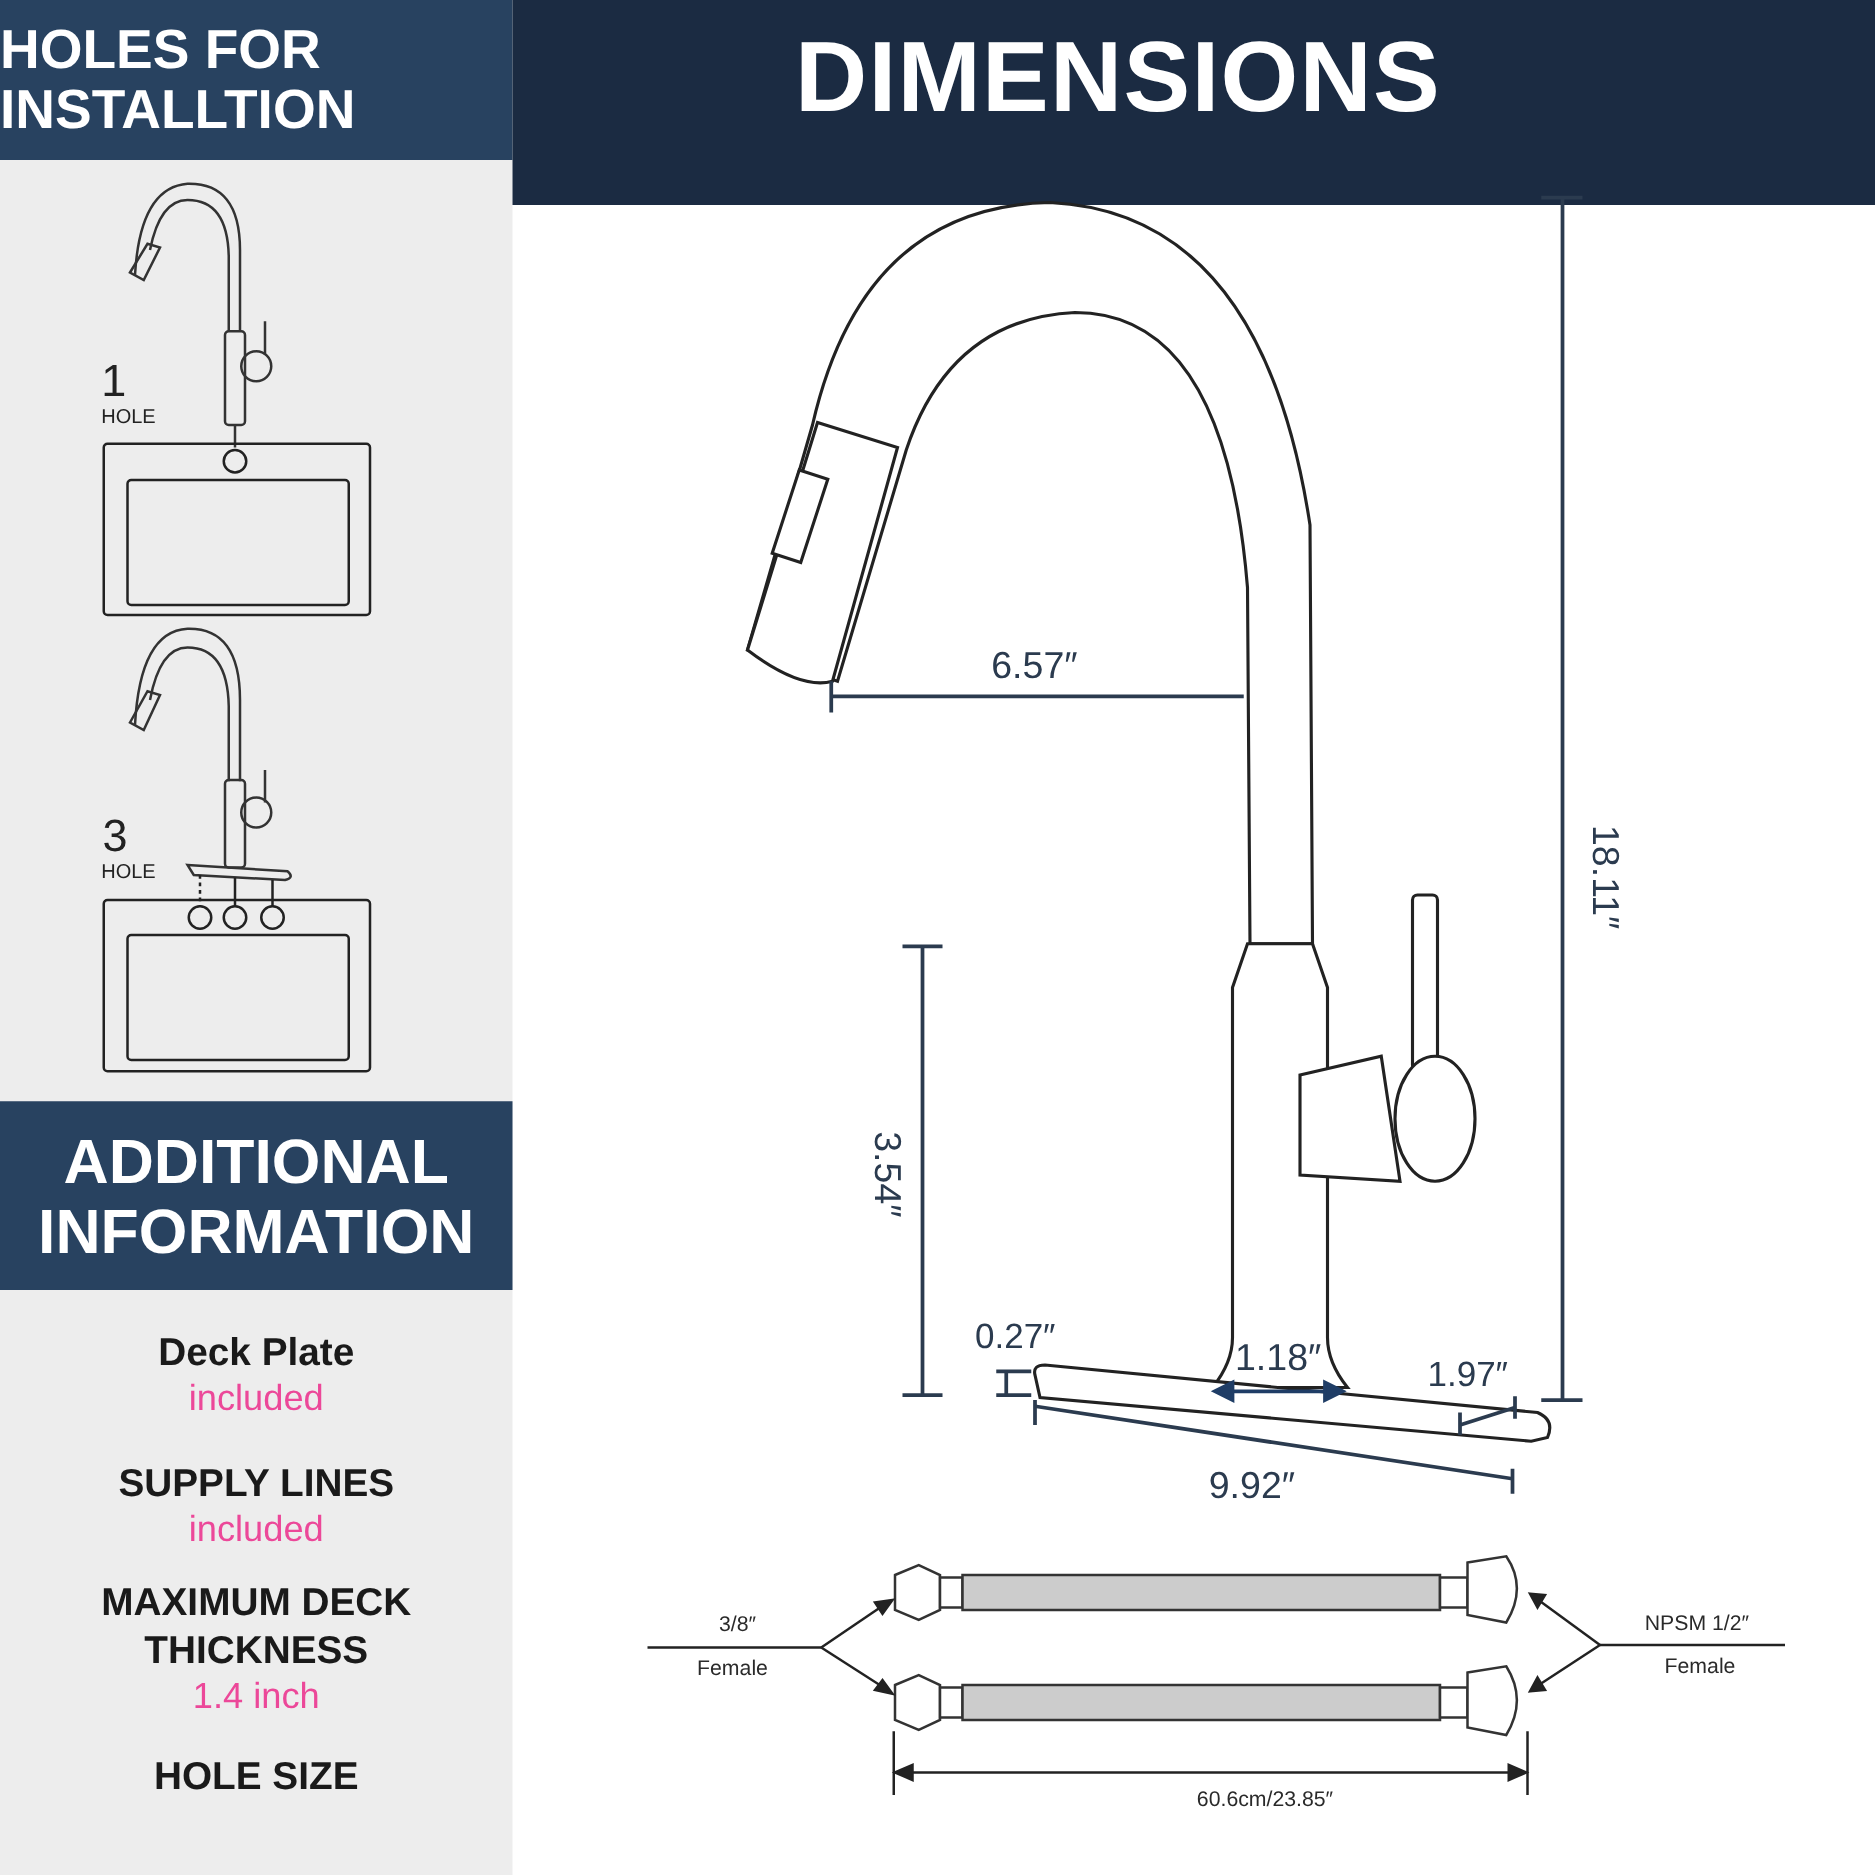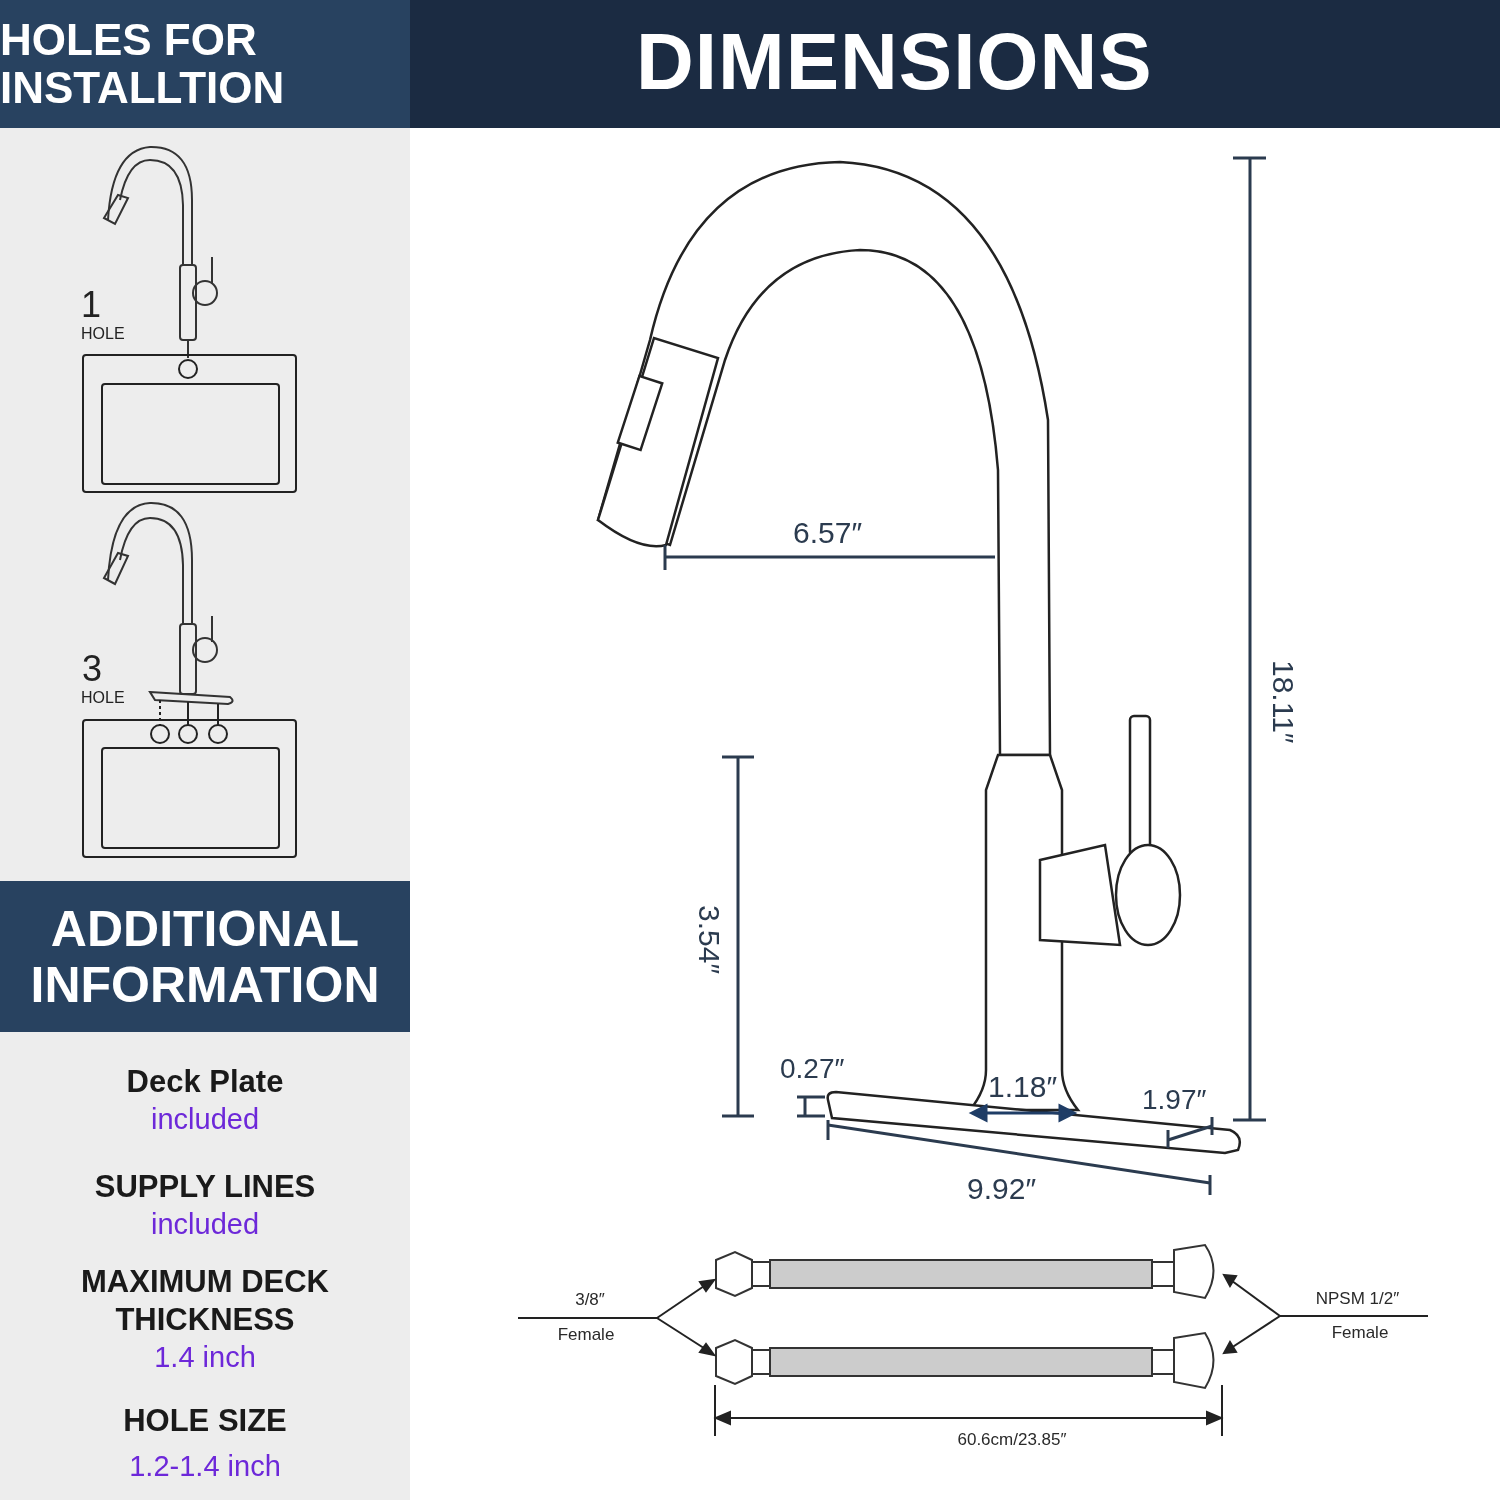--- a/index.html
+++ b/index.html
@@ -7,30 +7,30 @@
   body { position: relative; font-family: "Liberation Sans", sans-serif; color: #1a1a1a; }
 
   .left-panel { position: absolute; left: 0; top: 0; width: 410px; height: 1500px; background: #ededed; }
   .left-header { position: absolute; left: 0; top: 0; width: 410px; height: 128px; background: #284260;
     color: #fff; font-weight: bold; font-size: 44px; line-height: 48px; text-align: left;
     display: flex; flex-direction: column; justify-content: center; }
   .left-header2 { position: absolute; left: 0; top: 881px; width: 410px; height: 151px; background: #284260;
     color: #fff; font-weight: bold; font-size: 50px; line-height: 56px; text-align: center;
     display: flex; flex-direction: column; justify-content: center; }
 
-  .top-header { position: absolute; left: 410px; top: 0; width: 1090px; height: 128px; background: #1b2b42;
+  .top-header { position: absolute; left: 410px; top: 0; width: 1090px; height: 164px; background: #1b2b42;
     color: #fff; font-weight: bold; font-size: 80px; letter-spacing: 1px; }
   .top-header span { position: absolute; left: 226px; top: 16px; }
 
   .hole-num { position: absolute; font-size: 36px; color: #222; }
   .hole-lbl { position: absolute; font-size: 16px; color: #222; }
 
   .info-block { position: absolute; left: 0; width: 410px; text-align: center; }
   .info-title { font-weight: bold; font-size: 31px; line-height: 38px; color: #1a1a1a; }
-  .info-value { font-size: 29px; line-height: 36px; color: #6d28d9; }
+  .info-value { font-size: 29px; line-height: 36px; color: #ec4899; }
 
   .dim { position: absolute; font-size: 30px; color: #2b3b4f; white-space: nowrap; }
   .dim.rot { transform-origin: left top; transform: rotate(90deg); }
   .hose-lbl { position: absolute; font-weight: normal; font-size: 17px; color: #2a2a2a; text-align: center; }
 
   svg { position: absolute; left: 0; top: 0; }
 </style>
 </head>
 <body>
 
@@ -182,21 +182,20 @@
   <div class="info-title">SUPPLY LINES</div>
   <div class="info-value">included</div>
 </div>
 <div class="info-block" style="top:1263px;">
   <div class="info-title">MAXIMUM DECK</div>
   <div class="info-title">THICKNESS</div>
   <div class="info-value">1.4 inch</div>
 </div>
 <div class="info-block" style="top:1402px;">
   <div class="info-title">HOLE SIZE</div>
-  <div class="info-value" style="margin-top:8px;">1.2-1.4 inch</div>
 </div>
 
 <div class="dim" style="left:793px;top:516px;">6.57″</div>
 <div class="dim rot" style="left:1300px;top:660px;">18.11″</div>
 <div class="dim rot" style="left:726px;top:905px;">3.54″</div>
 <div class="dim" style="left:780px;top:1053px;font-size:28px;">0.27″</div>
 <div class="dim" style="left:988px;top:1070px;">1.18″</div>
 <div class="dim" style="left:1142px;top:1084px;font-size:28px;">1.97″</div>
 <div class="dim" style="left:967px;top:1172px;">9.92″</div>
 

